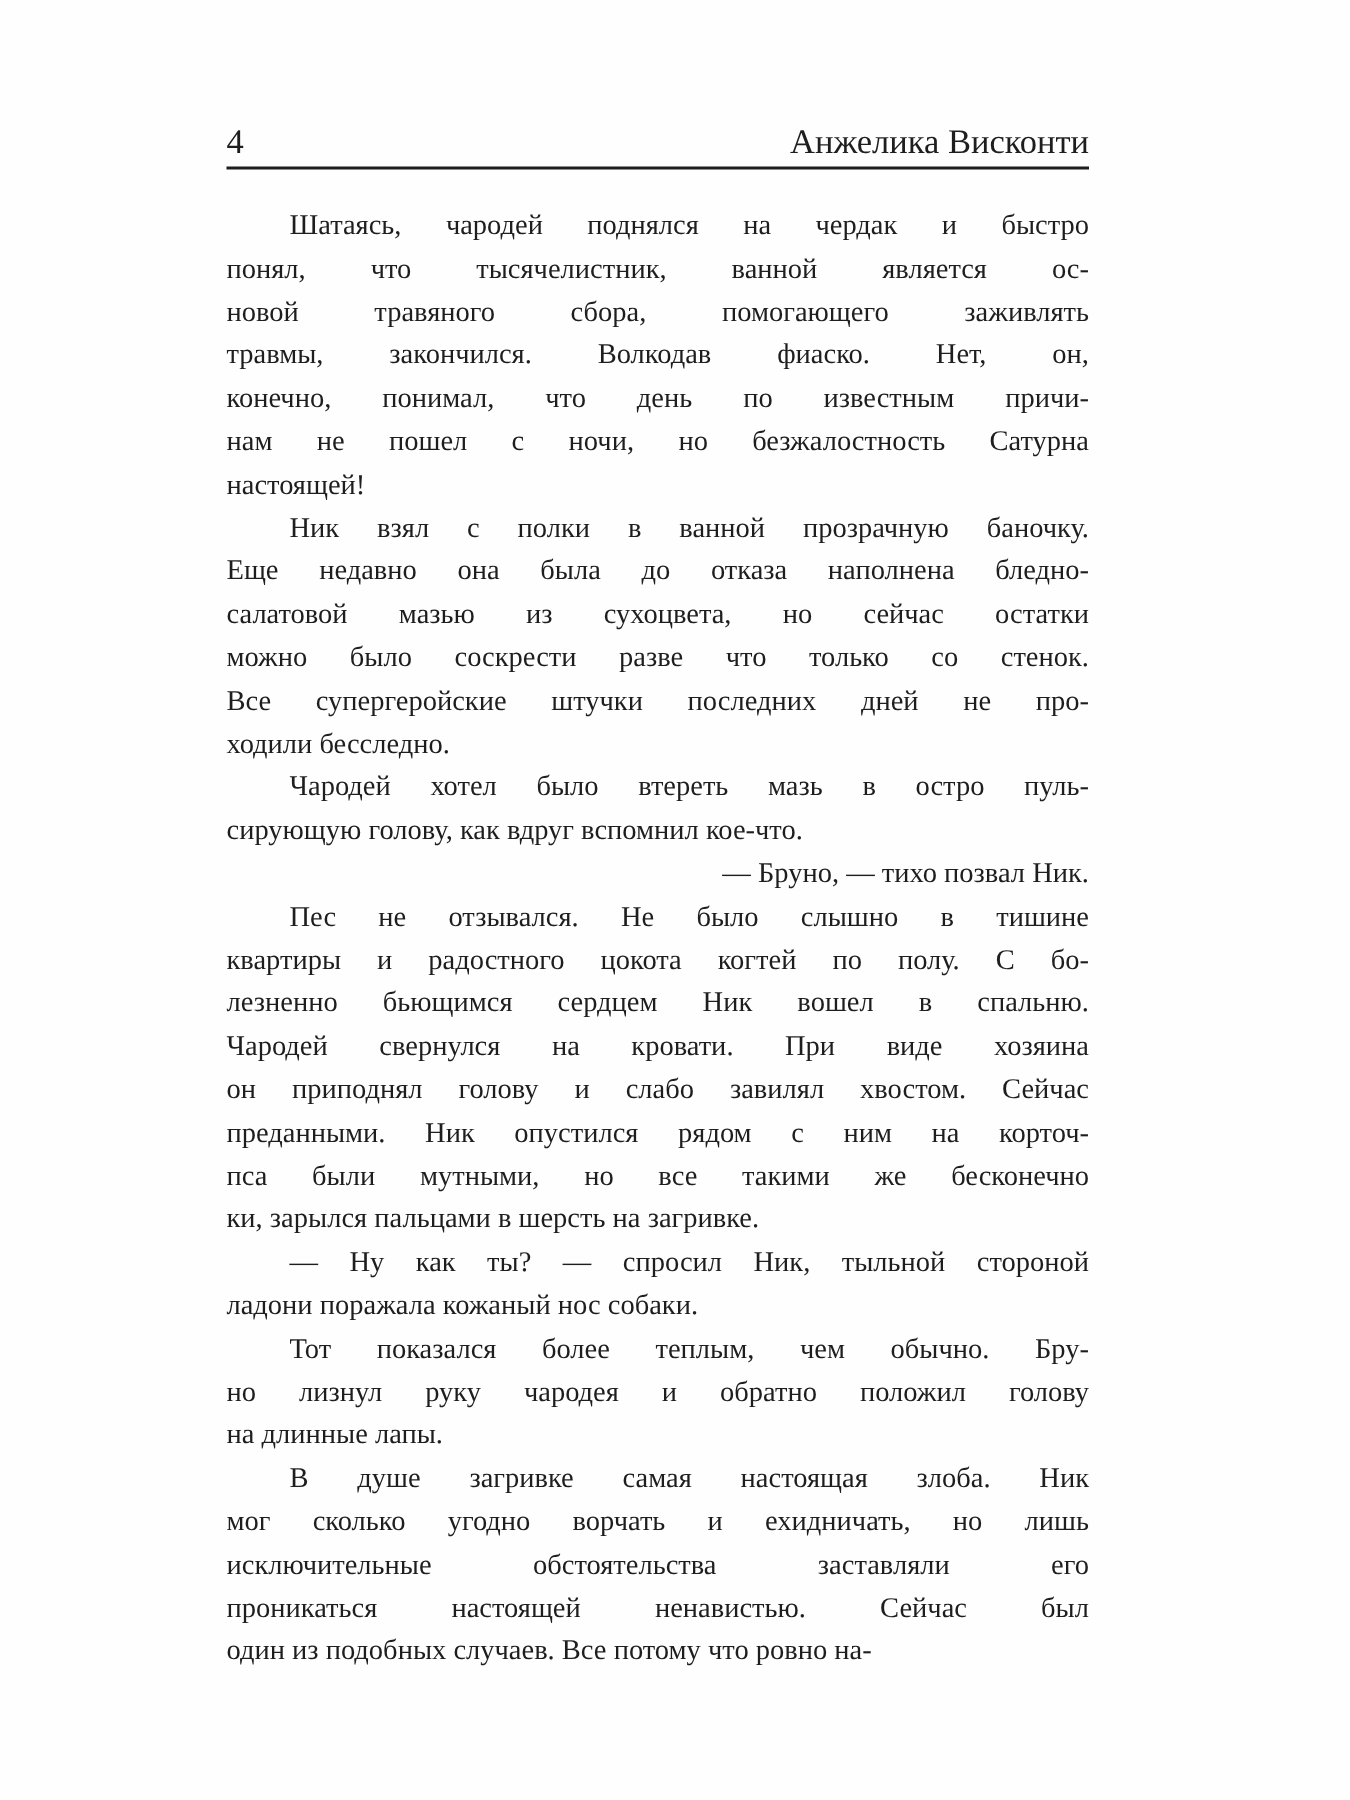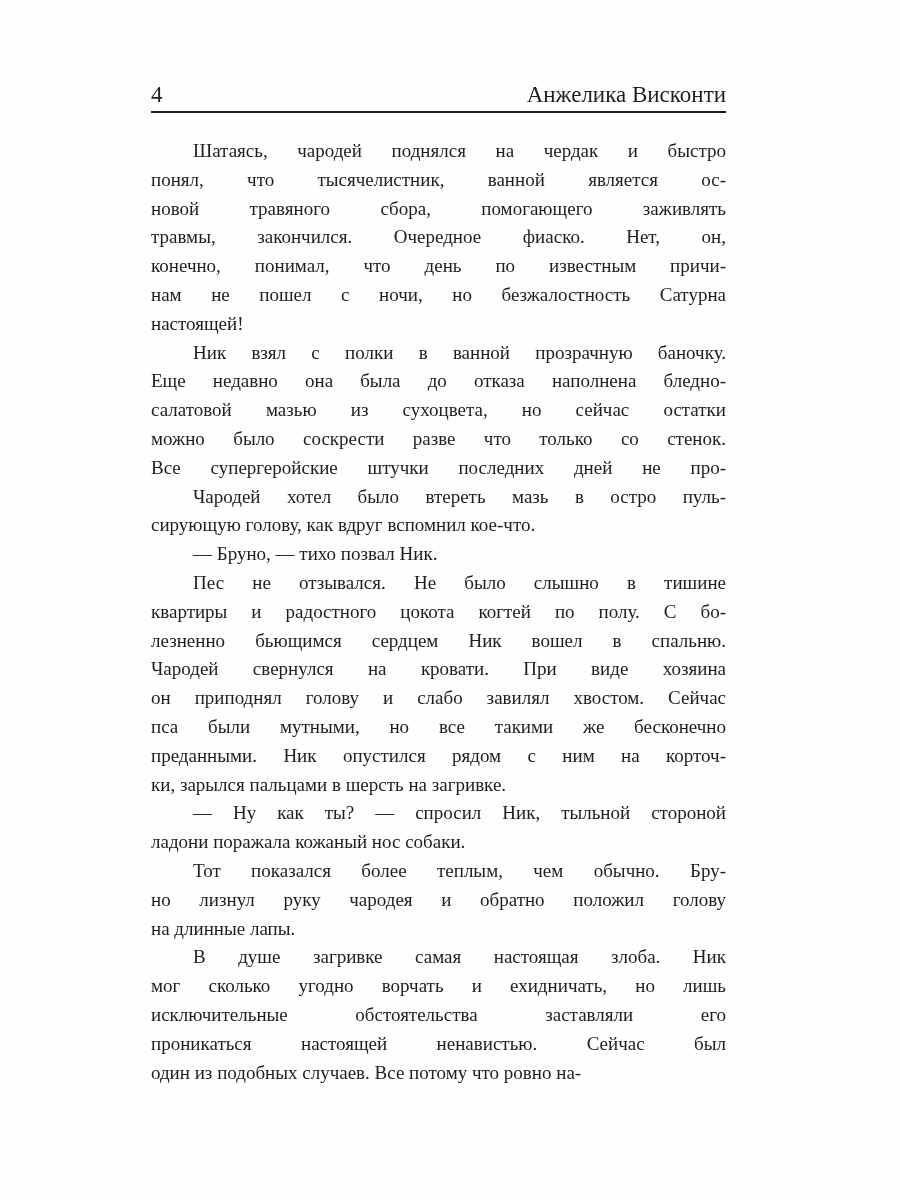--- a/index.html
+++ b/index.html
@@ -37,62 +37,64 @@
     line-height: 28.8px;
     text-align: left;
     white-space: normal;
   }
   .line.just {
     text-align: justify;
     text-align-last: justify;
   }
   .line.first {
     text-indent: 42px;
+    text-align: right;
   }
 </style>
 </head>
 <body>
 
 <div class="page">
   <header class="running-head">
     <span>4</span>
     <span>Анжелика Висконти</span>
   </header>
   <main class="body-text" id="body-text">
       <div class="para">
         <div class="line first just">Шатаясь, чародей поднялся на чердак и быстро</div>
         <div class="line just">понял, что тысячелистник, ванной является ос-</div>
         <div class="line just">новой травяного сбора, помогающего заживлять</div>
-        <div class="line just">травмы, закончился. Очередное фиаско. Нет, он,</div>
+        <div class="line just">травмы, закончился. Волкодав фиаско. Нет, он,</div>
         <div class="line just">конечно, понимал, что день по известным причи-</div>
         <div class="line just">нам не пошел с ночи, но безжалостность Сатурна</div>
         <div class="line">настоящей!</div>
       </div>
       <div class="para">
         <div class="line first just">Ник взял с полки в ванной прозрачную баночку.</div>
         <div class="line just">Еще недавно она была до отказа наполнена бледно-</div>
         <div class="line just">салатовой мазью из сухоцвета, но сейчас остатки</div>
         <div class="line just">можно было соскрести разве что только со стенок.</div>
         <div class="line just">Все супергеройские штучки последних дней не про-</div>
+        <div class="line">ходили бесследно.</div>
       </div>
       <div class="para">
         <div class="line first just">Чародей хотел было втереть мазь в остро пуль-</div>
         <div class="line">сирующую голову, как вдруг вспомнил кое-что.</div>
       </div>
       <div class="para">
         <div class="line first">— Бруно, — тихо позвал Ник.</div>
       </div>
       <div class="para">
         <div class="line first just">Пес не отзывался. Не было слышно в тишине</div>
         <div class="line just">квартиры и радостного цокота когтей по полу. С бо-</div>
         <div class="line just">лезненно бьющимся сердцем Ник вошел в спальню.</div>
         <div class="line just">Чародей свернулся на кровати. При виде хозяина</div>
         <div class="line just">он приподнял голову и слабо завилял хвостом. Сейчас</div>
+        <div class="line just">преданными. Ник опустился рядом с ним на корточ-</div>
         <div class="line just">пса были мутными, но все такими же бесконечно</div>
-        <div class="line just">преданными. Ник опустился рядом с ним на корточ-</div>
         <div class="line">ки, зарылся пальцами в шерсть на загривке.</div>
       </div>
       <div class="para">
         <div class="line first just">— Ну как ты? — спросил Ник, тыльной стороной</div>
         <div class="line">ладони поражала кожаный нос собаки.</div>
       </div>
       <div class="para">
         <div class="line first just">Тот показался более теплым, чем обычно. Бру-</div>
         <div class="line just">но лизнул руку чародея и обратно положил голову</div>
         <div class="line">на длинные лапы.</div>

